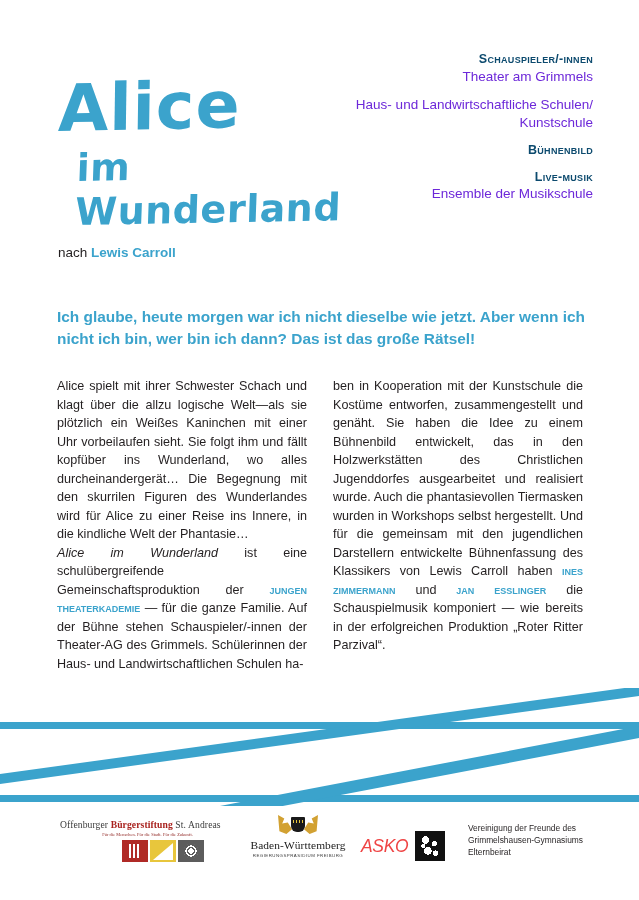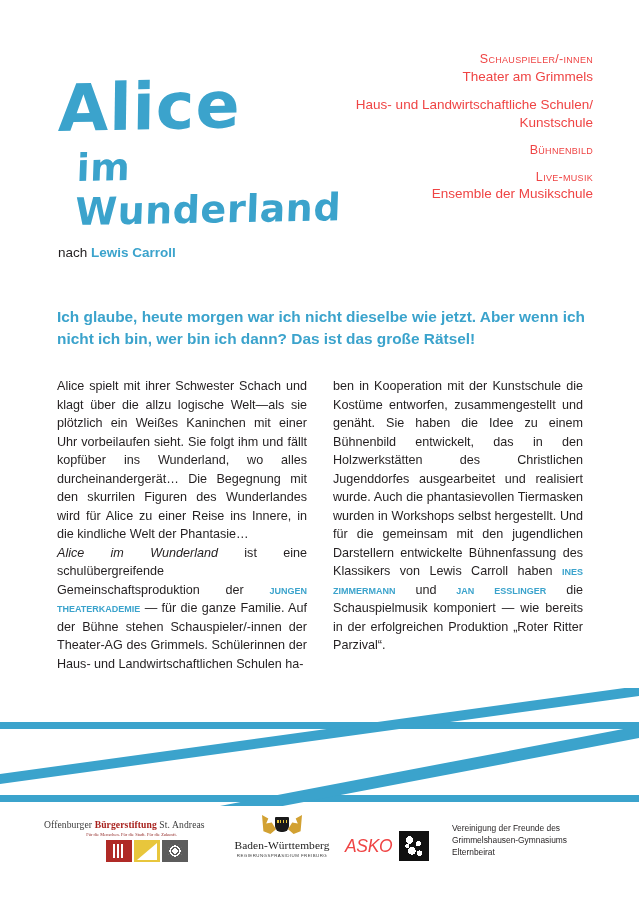--- a/index.html
+++ b/index.html
@@ -50,31 +50,31 @@
   .byline .author { color: #3ba3cc; font-weight: 700; }
 
   
   .credits {
     position: absolute; right: 46px; top: 52px;
     width: 300px;
     text-align: right;
   }
   .credit-item { margin-bottom: 11px; }
   .credit-role {
-    color: #ef4444;
-    font-weight: 400;
+    color: #0c4a6e;
+    font-weight: 700;
     font-size: 12.5px;
     font-variant: small-caps;
     text-transform: lowercase;
     letter-spacing: 0.3px;
     line-height: 1.25;
   }
   .credit-role::first-letter { text-transform: uppercase; }
   .credit-value {
-    color: #ef4444;
+    color: #6d28d9;
     font-size: 13.5px;
     line-height: 1.32;
   }
 
   
   .quote {
     position: absolute; left: 57px; top: 306px; width: 530px;
     color: #3ba3cc;
     font-weight: 700;
     font-size: 15.4px;
@@ -108,21 +108,21 @@
 
   
   .stripes {
     position: absolute; left: 0; top: 688px;
     width: 639px; height: 118px;
   }
   .stripes svg { display: block; }
 
   
   .footer {
-    position: absolute; left: 0; top: 810px;
+    position: absolute; left: 16px; top: 810px;
     width: 531px; height: 90px;
   }
 
   .logo { position: absolute; }
 
   
   .logo-buerger { left: 44px; top: 9px; width: 175px; }
   .bs-line1 {
     font-family: "Liberation Serif", serif;
     font-size: 9.6px;

